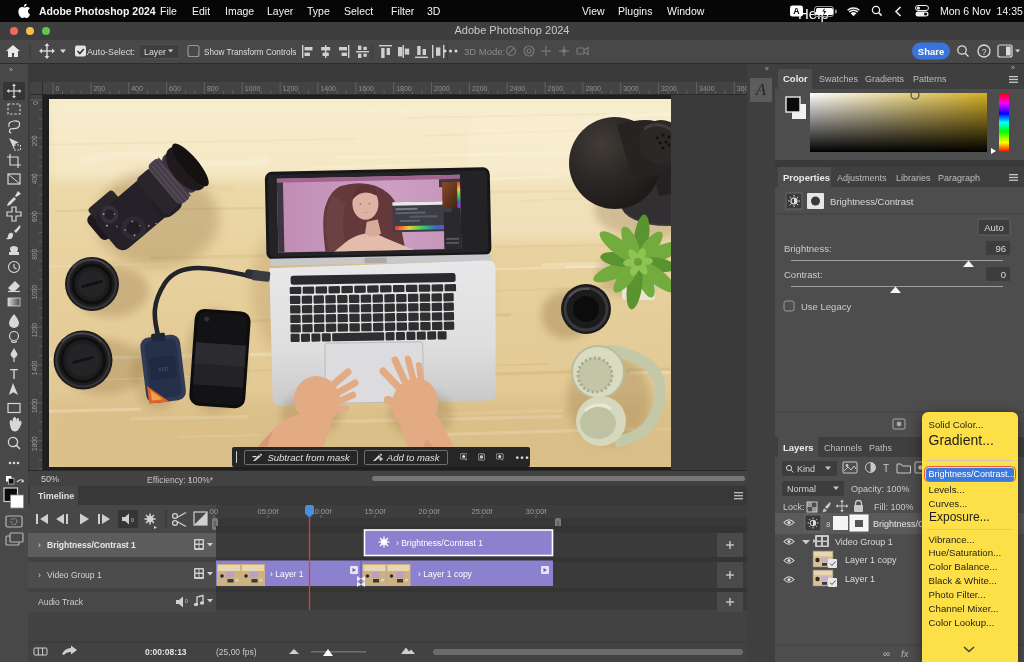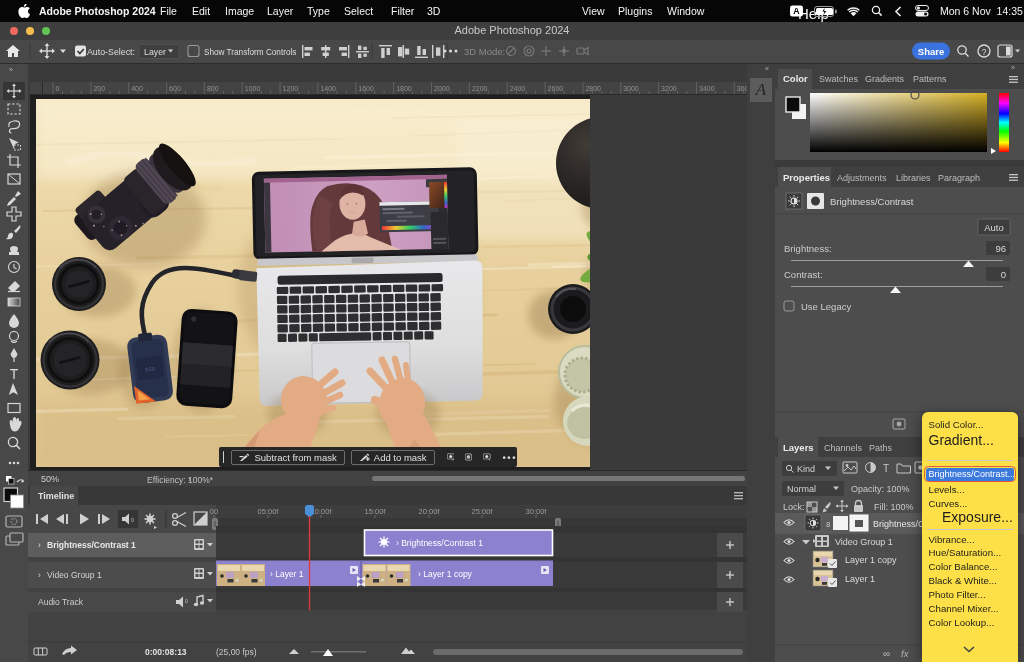--- a/index.html
+++ b/index.html
@@ -28,21 +28,21 @@
 #doctab { position:absolute; left:14px; top:0; height:18px; background:#454545; color:#d2d2d2;
   font-size:8.9px; font-weight:bold; line-height:18px; padding:0 6px; white-space:nowrap; letter-spacing:0.1px; }
 
 
 .ruler { background:#434343; color:#9a9a9a; font-size:7px; }
 #hruler { left:43px; top:82px; width:704px; height:13px; border-bottom:1px solid #2a2a2a; overflow:hidden; }
 #vruler { left:30px; top:95px; width:13px; height:375px; border-right:1px solid #2a2a2a; overflow:hidden; }
 #rcorner { left:30px; top:82px; width:13px; height:13px; background:#434343; border-right:1px solid #2a2a2a; border-bottom:1px solid #2a2a2a; }
 
 
-#canvas { left:30px; top:95px; width:560px; height:375px; background:#1f1f1f; overflow:hidden; }
+#canvas { left:43px; top:95px; width:628px; height:375px; background:#1f1f1f; overflow:hidden;font-style:italic; }
 #photo { position:absolute; left:6px; top:4px; width:664px; height:368px; }
 
 
 #statusbar { left:28px; top:470px; width:719px; height:16px; background:#424242; color:#c7c7c7;
   font-size:9px; border-top:1px solid #2a2a2a; }
 
 
 #toolbar { left:0; top:64px; width:28px; height:598px; background:#484848; border-right:1px solid #333; }
 
 
@@ -1213,21 +1213,21 @@
 </div>
   <div id="popup" class="abs">
       <div style="position:absolute;left:6.5px;top:6.6px;font-size:9.7px;line-height:12px;color:#1d1d1d;white-space:nowrap;">Solid Color...</div>
       <div style="position:absolute;left:6.5px;top:21.6px;font-size:14px;line-height:12px;color:#1d1d1d;white-space:nowrap;">Gradient...</div>
       <div style="position:absolute;left:6.5px;top:34.4px;font-size:9.7px;line-height:12px;color:#1d1d1d;white-space:nowrap;margin-top:24px;">Pattern...</div>
       <div style="position:absolute;left:5px;right:5px;top:47.5px;height:1px;background:#c6c6c6;"></div>
       <div style="position:absolute;left:1.5px;top:53.8px;width:92px;height:16.4px;border:1.6px solid #e05b3c;border-radius:4.5px;"></div>
       <div style="position:absolute;left:3.5px;top:55.8px;width:88px;height:13.4px;background:#3c79dd;border-radius:2.5px;color:#fff;font-size:9px;line-height:13.4px;padding-left:3px;white-space:nowrap;overflow:hidden;">Brightness/Contrast...</div>
       <div style="position:absolute;left:6.5px;top:72.0px;font-size:9.7px;line-height:12px;color:#1d1d1d;white-space:nowrap;">Levels...</div>
       <div style="position:absolute;left:6.5px;top:85.5px;font-size:9.7px;line-height:12px;color:#1d1d1d;white-space:nowrap;">Curves...</div>
-      <div style="position:absolute;left:20px;top:99.0px;font-size:14px;line-height:12px;color:#1d1d1d;white-space:nowrap;text-align:center;">Exposure...</div>
+      <div style="position:absolute;left:7px;top:99.0px;font-size:12px;line-height:12px;color:#1d1d1d;white-space:nowrap;text-align:center;">Exposure...</div>
       <div style="position:absolute;left:5px;right:5px;top:116.5px;height:1px;background:#c6c6c6;"></div>
       <div style="position:absolute;left:6.5px;top:121.5px;font-size:9.7px;line-height:12px;color:#1d1d1d;white-space:nowrap;">Vibrance...</div>
       <div style="position:absolute;left:6.5px;top:134.5px;font-size:9.7px;line-height:12px;color:#1d1d1d;white-space:nowrap;">Hue/Saturation...</div>
       <div style="position:absolute;left:6.5px;top:148.5px;font-size:9.7px;line-height:12px;color:#1d1d1d;white-space:nowrap;">Color Balance...</div>
       <div style="position:absolute;left:6.5px;top:162.5px;font-size:9.7px;line-height:12px;color:#1d1d1d;white-space:nowrap;">Black &amp; White...</div>
       <div style="position:absolute;left:6.5px;top:176.5px;font-size:9.7px;line-height:12px;color:#1d1d1d;white-space:nowrap;">Photo Filter...</div>
       <div style="position:absolute;left:6.5px;top:190.5px;font-size:9.7px;line-height:12px;color:#1d1d1d;white-space:nowrap;">Channel Mixer...</div>
       <div style="position:absolute;left:6.5px;top:204.5px;font-size:9.7px;line-height:12px;color:#1d1d1d;white-space:nowrap;">Color Lookup...</div>
       <svg style="position:absolute;left:41px;top:234px;" width="12" height="7" viewBox="0 0 12 7">
         <path d="M1 1 L6 5.5 L11 1" stroke="#444" stroke-width="1.6" fill="none"></path>

